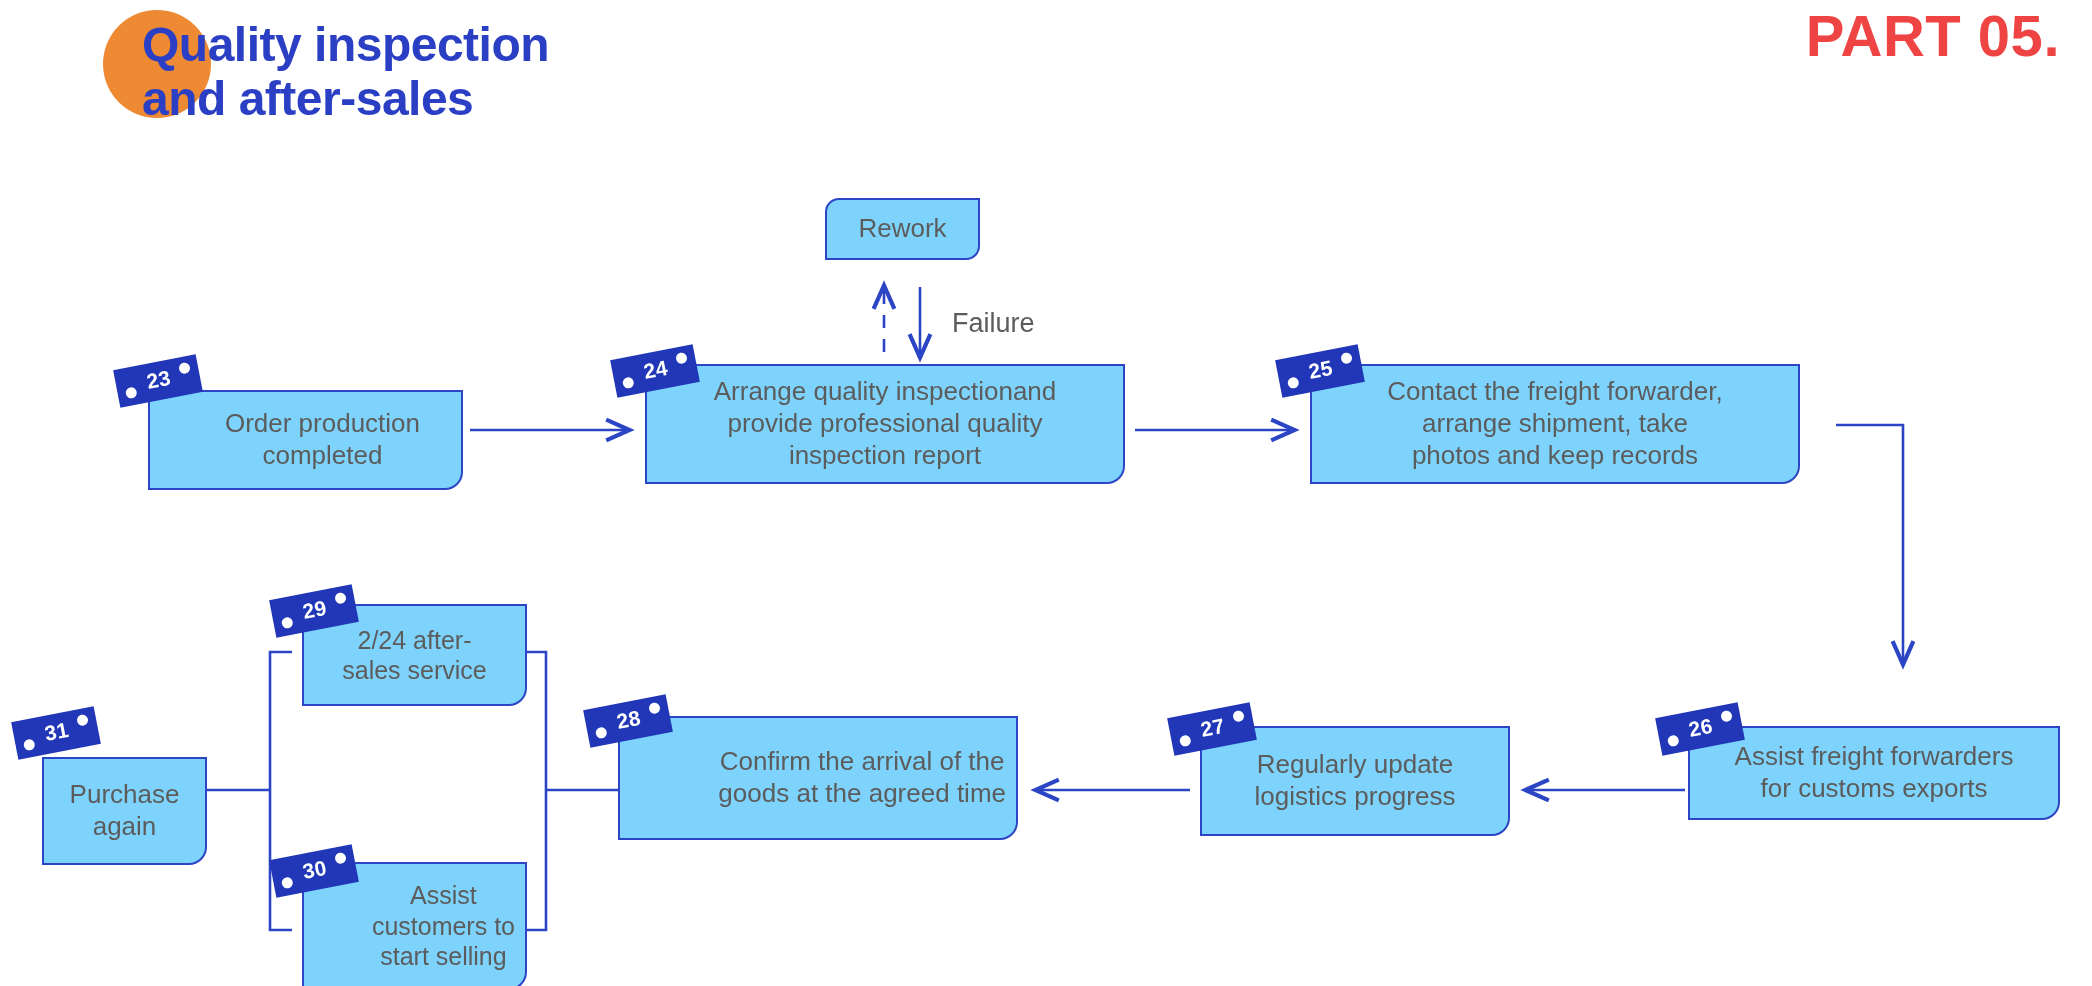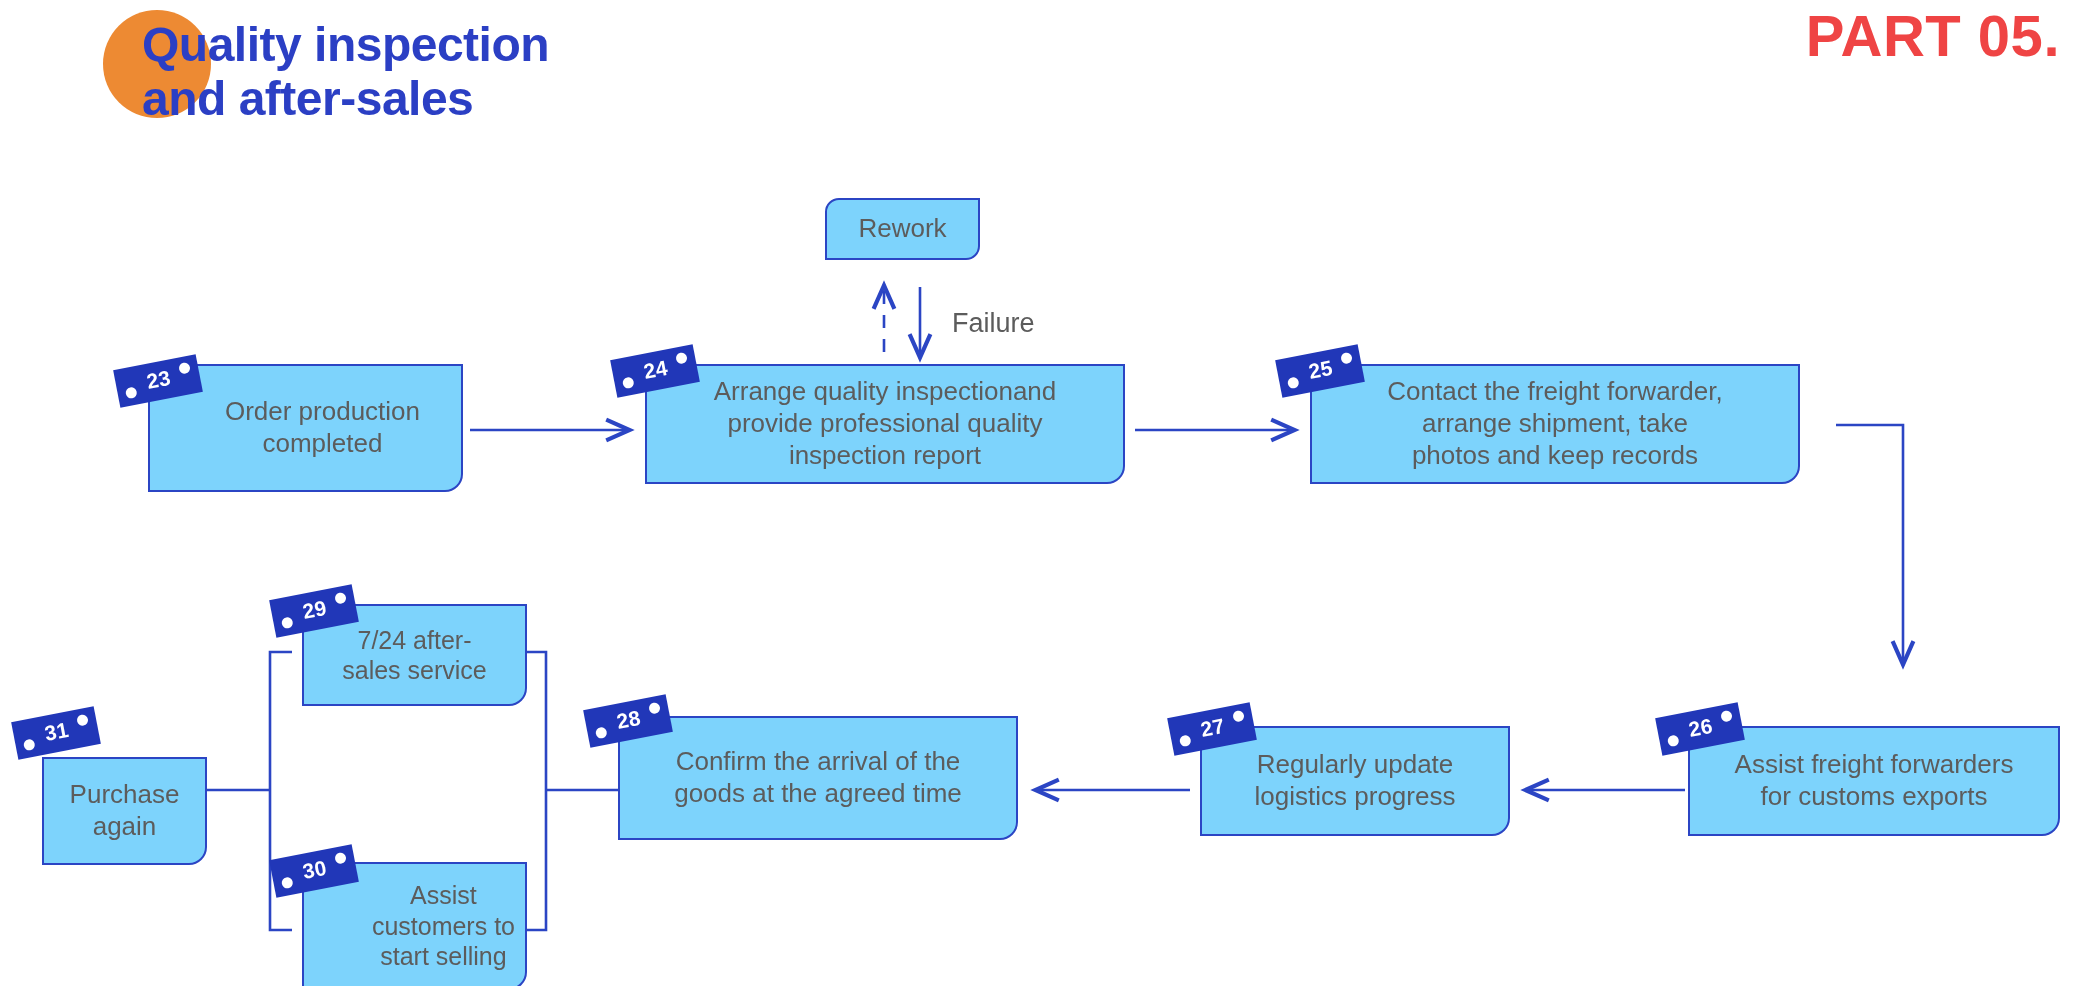--- a/index.html
+++ b/index.html
@@ -95,21 +95,21 @@
     <line x1="884" y1="352" x2="884" y2="288" stroke-dasharray="13 11" marker-end="url(#arw)"></line>
   </g>
 </svg>
 
 <div class="failure-label" style="left:952px;top:308px;">Failure</div>
 
 <div class="node" style="left:825px;top:198px;width:155px;height:62px;border-radius:14px 0 14px 0;">
   <span>Rework</span>
 </div>
 
-<div class="node" style="left:148px;top:364px;width:315px;height:128px;padding-left:44px;">
+<div class="node" style="left:148px;top:390px;width:315px;height:100px;padding-left:44px;">
   <span>Order production
 completed</span>
 </div>
 <div class="badge" style="left:116px;top:362px;">
   <span class="dot left"></span>
   <span class="num">23</span>
   <span class="dot right"></span>
 </div>
 
 <div class="node" style="left:645px;top:364px;width:480px;height:120px;">
@@ -127,52 +127,52 @@
   <span>Contact the freight forwarder,
 arrange shipment, take
 photos and keep records</span>
 </div>
 <div class="badge" style="left:1278px;top:352px;">
   <span class="dot left"></span>
   <span class="num">25</span>
   <span class="dot right"></span>
 </div>
 
-<div class="node" style="left:1688px;top:726px;width:372px;height:110px;">
+<div class="node" style="left:1688px;top:726px;width:372px;height:94px;">
   <span>Assist freight forwarders
 for customs exports</span>
 </div>
 <div class="badge" style="left:1658px;top:710px;">
   <span class="dot left"></span>
   <span class="num">26</span>
   <span class="dot right"></span>
 </div>
 
 <div class="node" style="left:1200px;top:726px;width:310px;height:110px;">
   <span>Regularly update
 logistics progress</span>
 </div>
 <div class="badge" style="left:1170px;top:710px;">
   <span class="dot left"></span>
   <span class="num">27</span>
   <span class="dot right"></span>
 </div>
 
-<div class="node" style="left:618px;top:716px;width:400px;height:124px;">
+<div class="node" style="left:618px;top:716px;width:400px;height:124px;justify-content:flex-end;">
   <span>Confirm the arrival of the
 goods at the agreed time</span>
 </div>
 <div class="badge" style="left:586px;top:702px;">
   <span class="dot left"></span>
   <span class="num">28</span>
   <span class="dot right"></span>
 </div>
 
 <div class="node small" style="left:302px;top:604px;width:225px;height:102px;">
-  <span>7/24 after-
+  <span>2/24 after-
 sales service</span>
 </div>
 <div class="badge" style="left:272px;top:592px;">
   <span class="dot left"></span>
   <span class="num">29</span>
   <span class="dot right"></span>
 </div>
 
 <div class="node small" style="left:302px;top:862px;width:225px;height:128px;justify-content:flex-end;">
   <span>Assist

